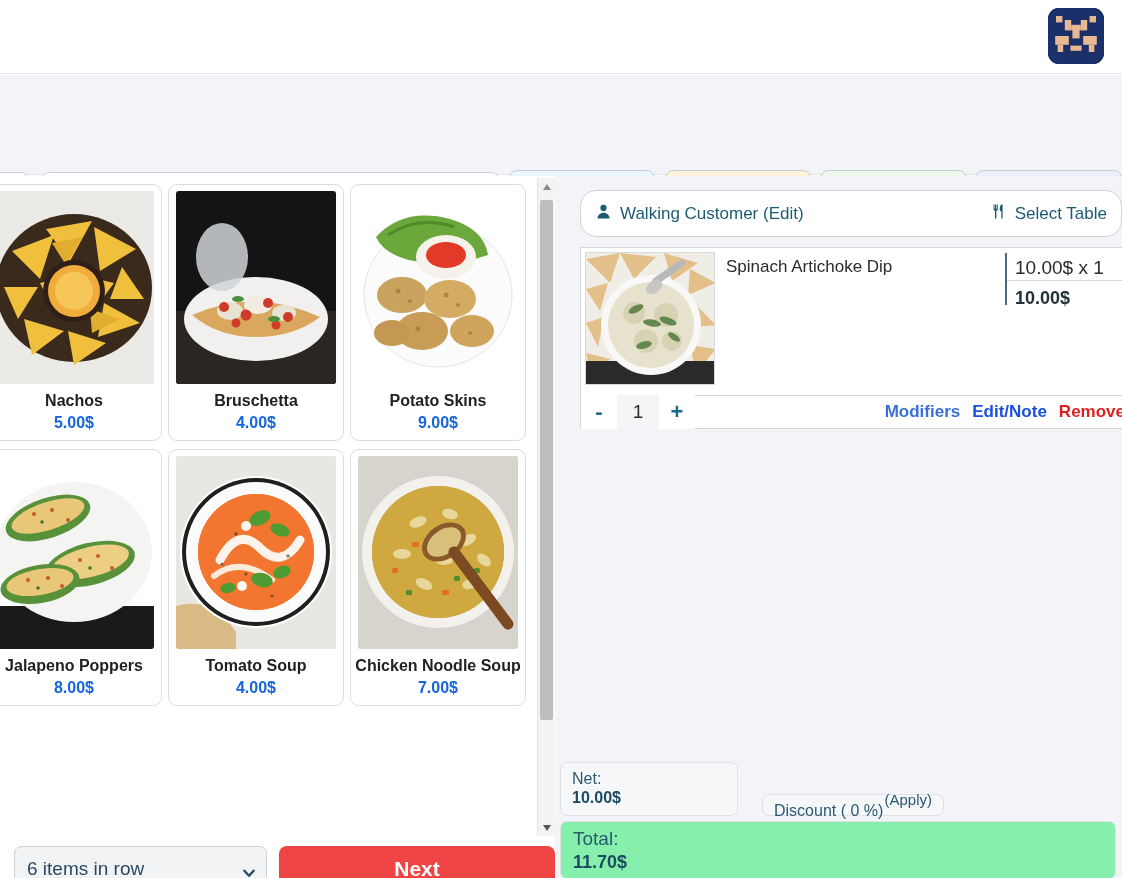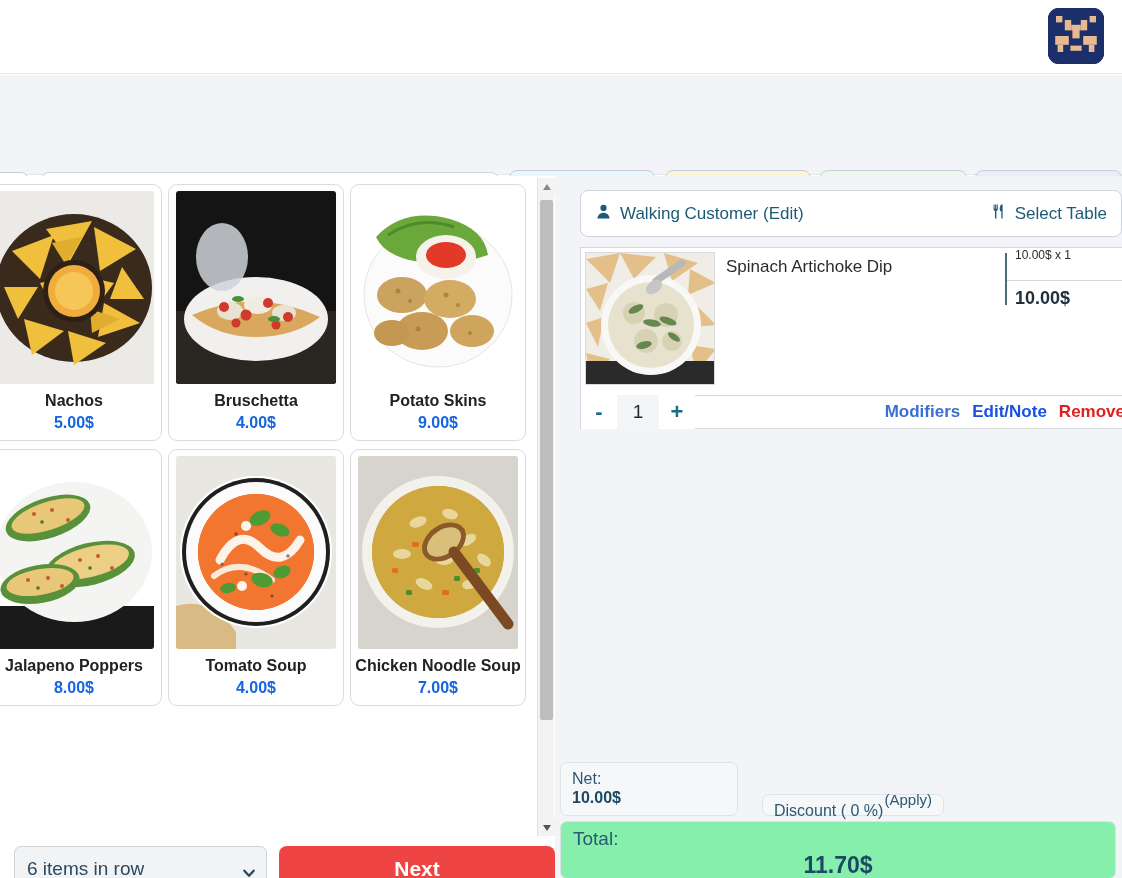--- a/index.html
+++ b/index.html
@@ -177,21 +177,21 @@
   .right-pane {
     position: absolute; left: 555px; top: 0;
     width: 567px; height: 702px;
     background: #f2f4f7;
   }
   .cust-bar {
     position: absolute; left: 25px; top: 14px;
     width: 542px; height: 47px;
     background: #ffffff;
     border: 1px solid #cfd4da;
-    border-radius: 8px;
+    border-radius: 16px;
     display: flex; align-items: center;
     padding: 0 14px;
     cursor: pointer;
   }
   .cust-left, .cust-right {
     display: flex; align-items: center; gap: 8px;
     color: #1d5b75; font-size: 17px;
   }
   .cust-right { margin-left: auto; }
 
@@ -215,22 +215,22 @@
   }
   .cart-item .vline {
     position: absolute; left: 424px; top: 5px;
     width: 2px; height: 52px; background: #4a6b7c;
   }
   .cart-item .hline {
     position: absolute; left: 426px; top: 32px;
     width: 134px; height: 1px; background: #d4d9de;
   }
   .cart-item .unit {
-    position: absolute; left: 434px; top: 0;
-    font-size: 12px; color: #2b2b2b;
+    position: absolute; left: 434px; top: 9px;
+    font-size: 19px; color: #2b2b2b;
   }
   .cart-item .subtotal {
     position: absolute; left: 434px; top: 40px;
     font-size: 18px; font-weight: bold; color: #22303a;
   }
   .cart-actions {
     position: absolute; left: 25px; top: 219px;
     width: 560px; height: 34px;
     background: #ffffff;
     border: 1px solid #d4d9de;
@@ -279,21 +279,21 @@
   }
   .tot-big {
     position: absolute; left: 5px; top: 645px;
     width: 556px; height: 58px;
     background: #86efac;
     border: 1px solid #dfe3e7;
     border-radius: 7px;
     padding: 6px 12px;
   }
   .tot-big .k { font-size: 19px; color: #2a5a72; }
-  .tot-big .v { font-size: 23px; font-weight: bold; color: #1b4a63; margin-top: 2px; text-align: center;}
+  .tot-big .v { font-size: 18px; font-weight: bold; color: #1b4a63; margin-top: 2px;}
 </style>
 </head>
 <body>
 
 <div class="app-header">
   <div class="brand-logo">
     <svg viewBox="0 0 14 14" width="56" height="56" aria-hidden="true">
       <rect width="14" height="14" fill="#1b2f6b"></rect>
       <g fill="#e8b991">
         <rect x="2" y="2" width="1.6" height="1.6"></rect>

